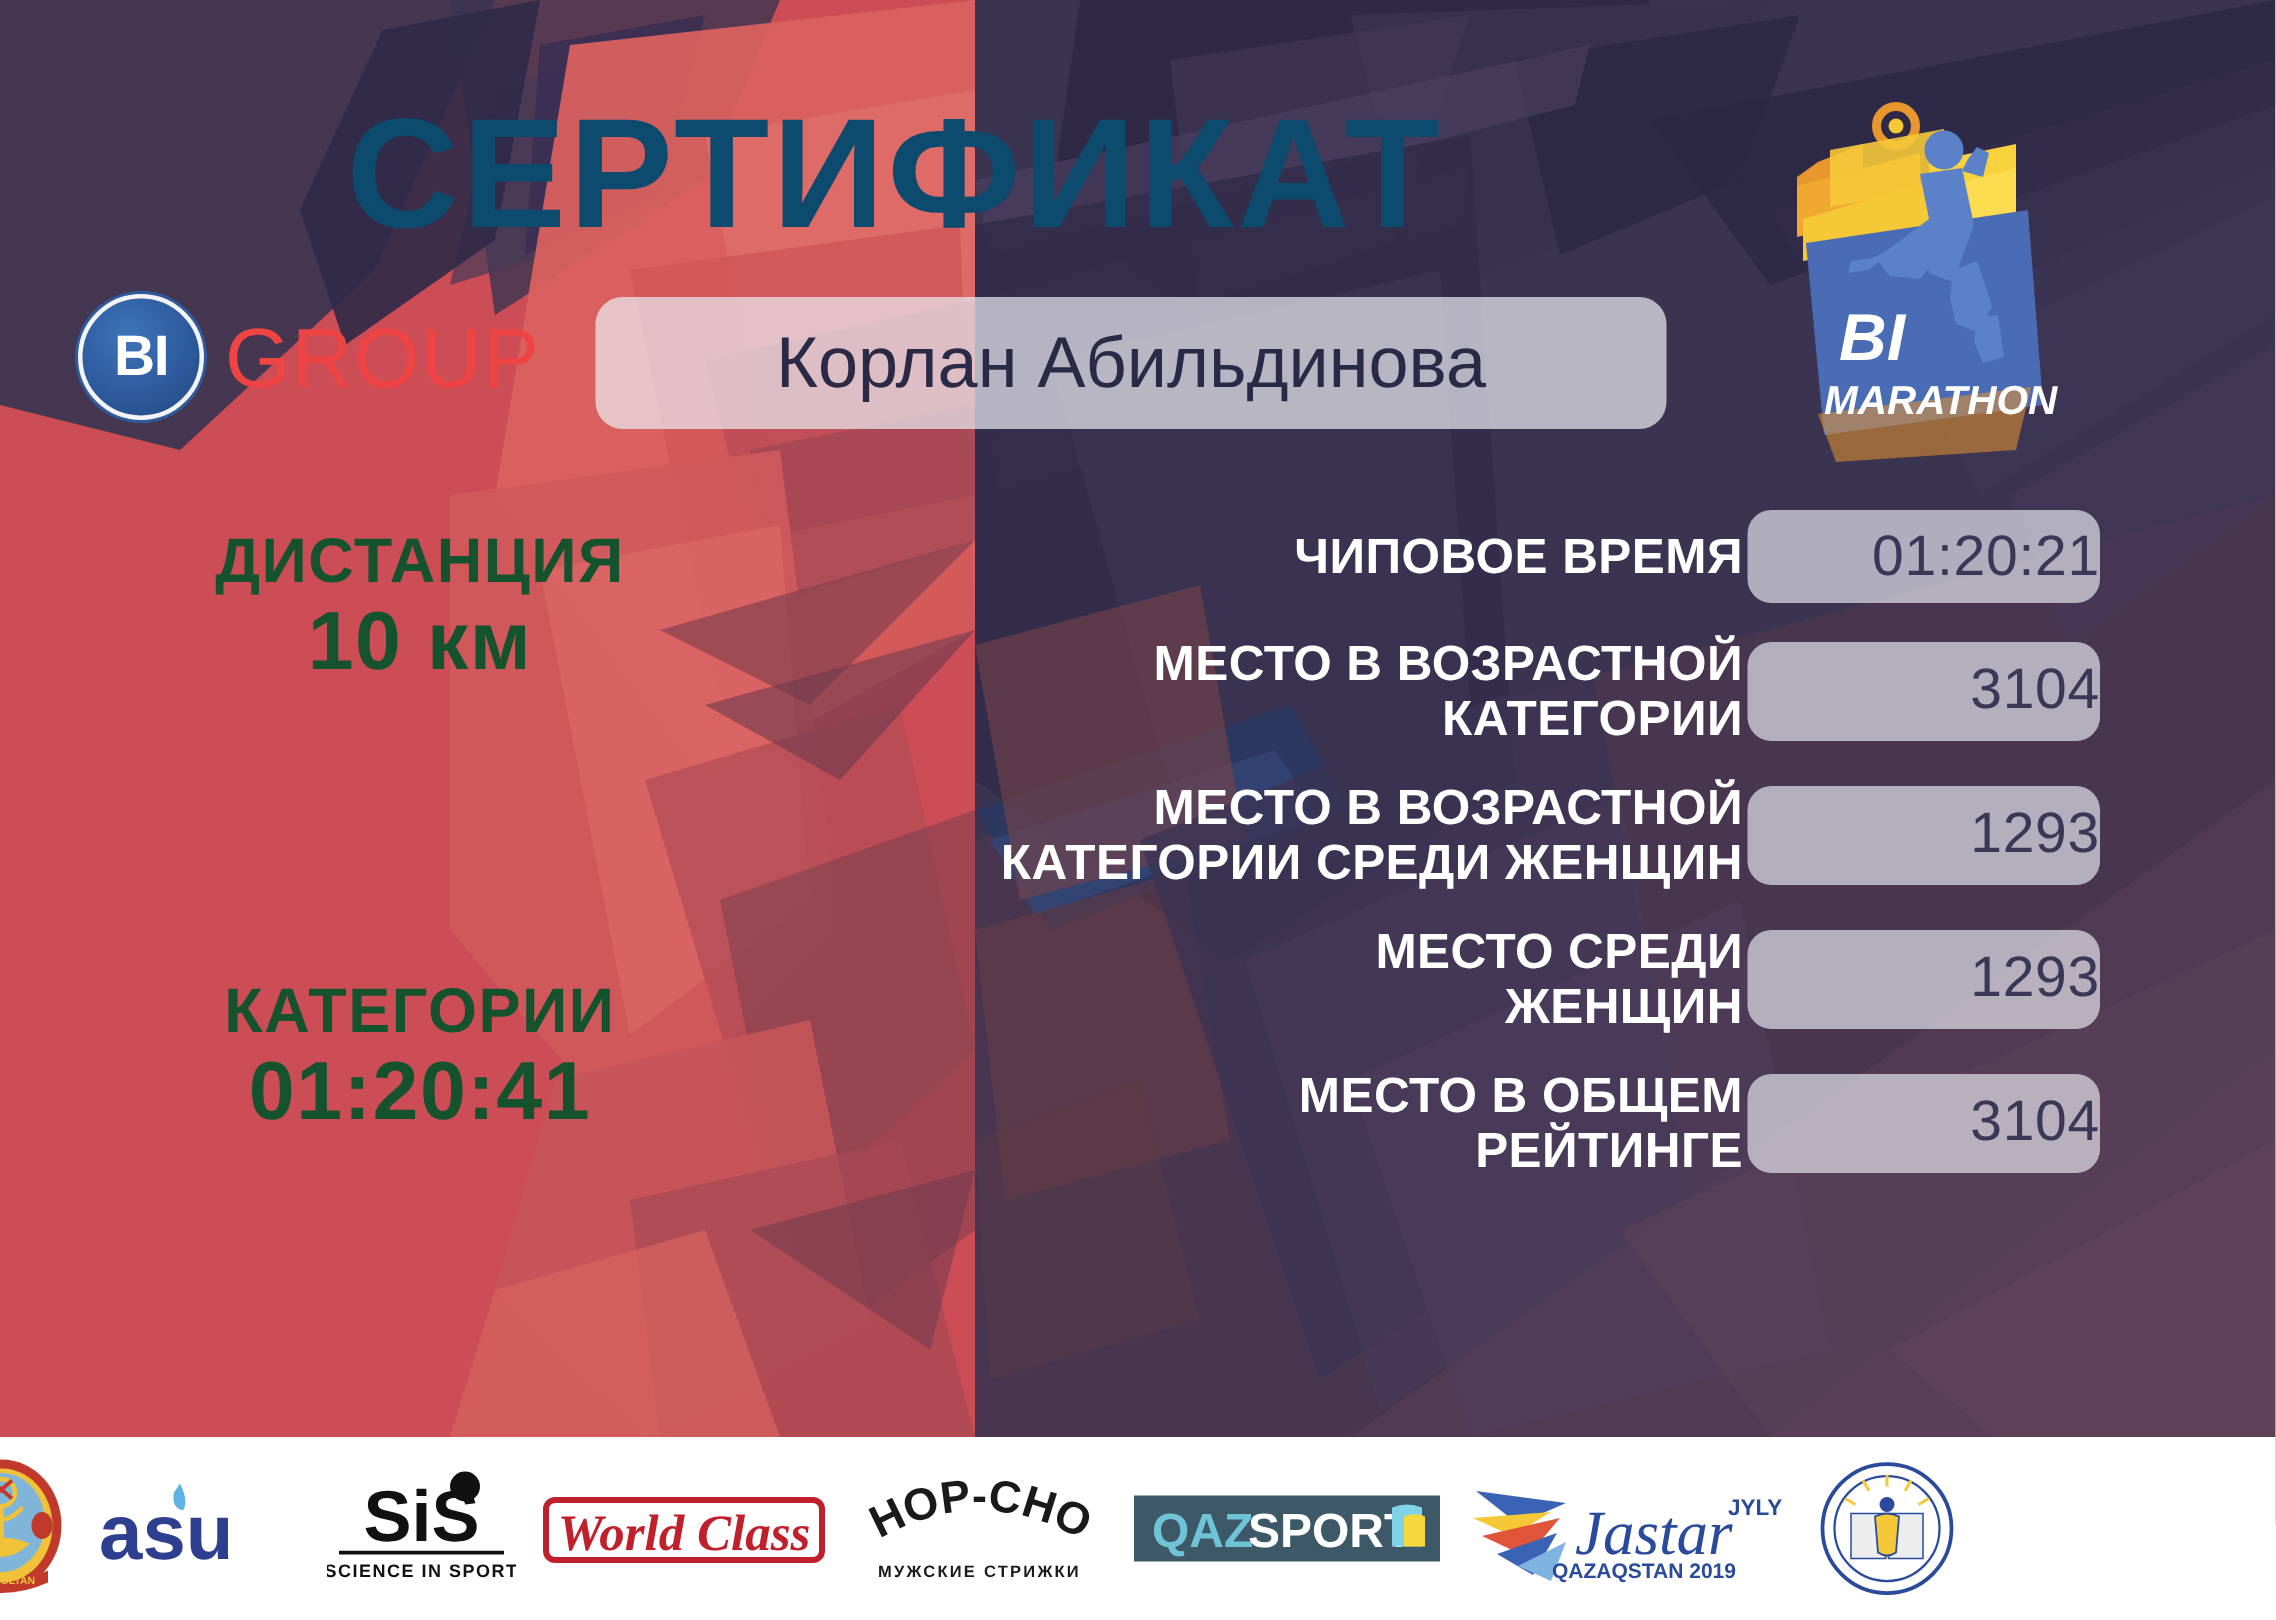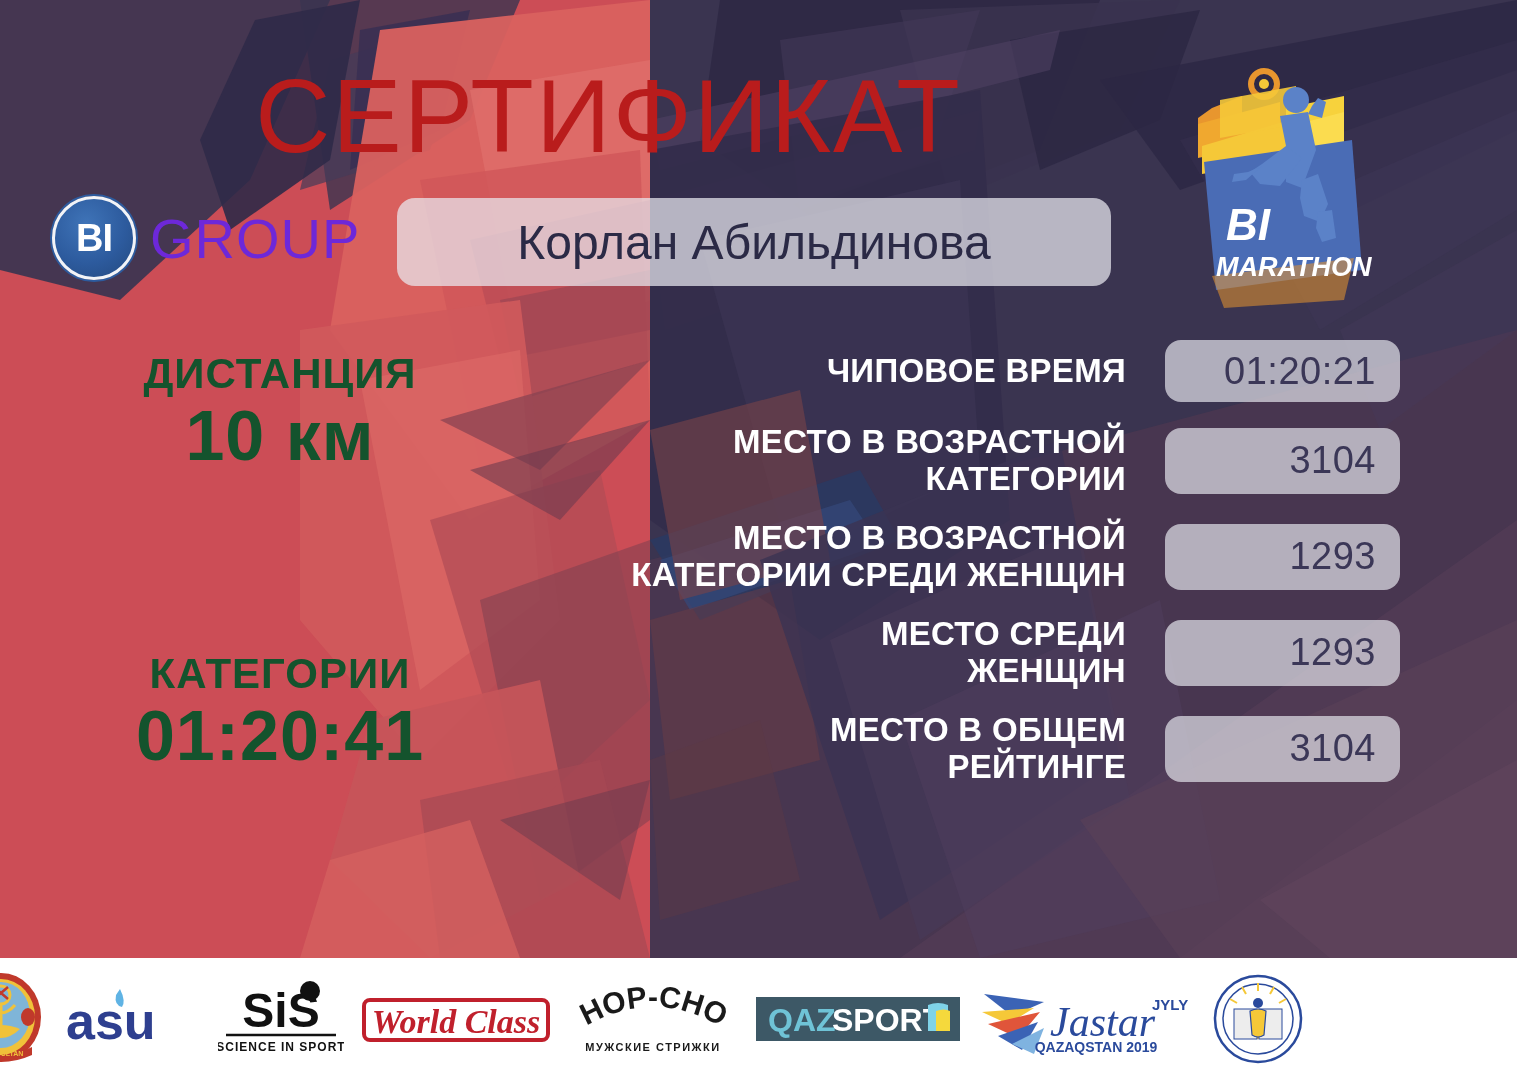--- a/index.html
+++ b/index.html
@@ -19,46 +19,46 @@
   #bg {
     position:absolute; left:0; top:0;
     width:1517px; height:958px;
     overflow:hidden;
   }
   #bg svg { display:block; width:1517px; height:958px; }
 
   
   #title {
     position:absolute;
-    left:16px; top:62px;
+    left:4px; top:62px;
     width:1185px;
     text-align:center;
     font-size:104px;
-    font-weight:normal;
+    font-weight:bold;
     letter-spacing:2px;
-    color:#b91c1c;
+    color:#0c4a6e;
     line-height:1.05;
     white-space:nowrap;
   }
   
   #bigroup {
     position:absolute;
     left:52px; top:196px;
     display:flex; align-items:center; gap:14px;
   }
   #bigroup .coin {
     width:84px; height:84px; border-radius:50%;
     background:radial-gradient(circle at 40% 32%, #3f74b8 0%, #2d5b9e 55%, #23497f 100%);
     border:3px solid #f2f4f8;
     box-shadow:0 0 0 2px #2d5b9e;
     display:flex; align-items:center; justify-content:center;
     color:#ffffff; font-size:38px; font-weight:bold; letter-spacing:-1px;
   }
   #bigroup .word {
-    color:#6d28d9; font-size:56px; font-weight:500; letter-spacing:1px;
+    color:#ef4444; font-size:56px; font-weight:500; letter-spacing:1px;
   }
   
   #namepill {
     position:absolute;
     left:397px; top:198px;
     width:714px; height:88px;
     border-radius:18px;
     background:rgba(233,233,240,0.72);
     display:flex; align-items:center; justify-content:center;
   }
@@ -66,21 +66,21 @@
     font-size:48px; color:#2b2a46; font-weight:400; white-space:nowrap;
   }
 
   
   #bimara { position:absolute; left:1176px; top:62px; width:214px; height:248px; }
   #bimara svg { display:block; }
 
   
   .left-block { position:absolute; left:0px; width:560px; text-align:center; color:#14532d; }
   .left-label { font-size:42px; font-weight:bold; letter-spacing:1px; line-height:1.12; }
-  .left-value { font-size:70px; font-weight:bold; letter-spacing:1px; line-height:1.12; }
+  .left-value { font-size:55px; font-weight:bold; letter-spacing:1px; line-height:1.12; }
   #dist-block { top:350px; }
   #fin-block  { top:650px; }
 
   
   #rows { position:absolute; left:520px; top:340px; width:880px; }
   .row {
     display:flex; align-items:center; justify-content:flex-end;
     margin-bottom:22px;
   }
   .row-label {
@@ -94,23 +94,21 @@
     padding-right:3px;
   }
   .row-value {
     flex:0 0 235px;
     height:66px;
     border-radius:16px;
     background:rgba(226,226,234,0.70);
     color:#3b3757;
     font-size:38px;
     display:flex; align-items:center; justify-content:flex-end;
-    padding-right:24px;
     letter-spacing:0.5px;
-    margin-left:36px;
   }
   #row-chip .row-value { height:62px; }
 
   
   #sponsors {
     position:absolute; left:0; top:958px;
     width:1260px; height:122px;
     background:#ffffff;
     display:flex; align-items:center; justify-content:center;
     gap:18px;

